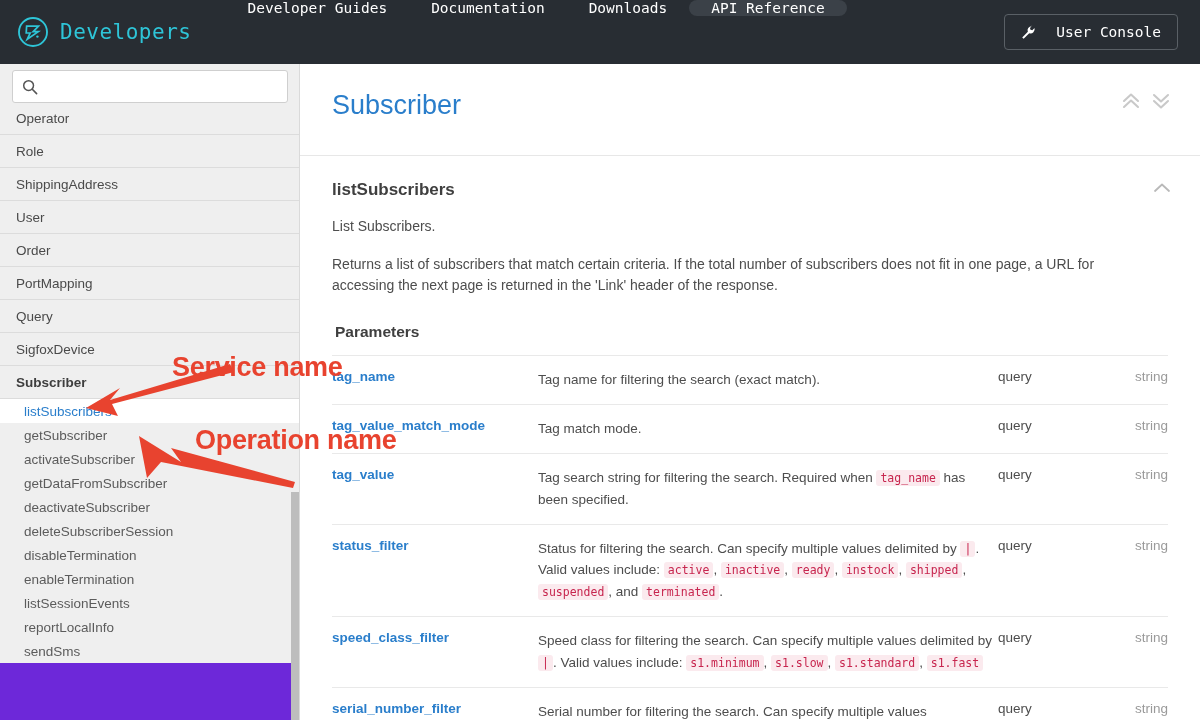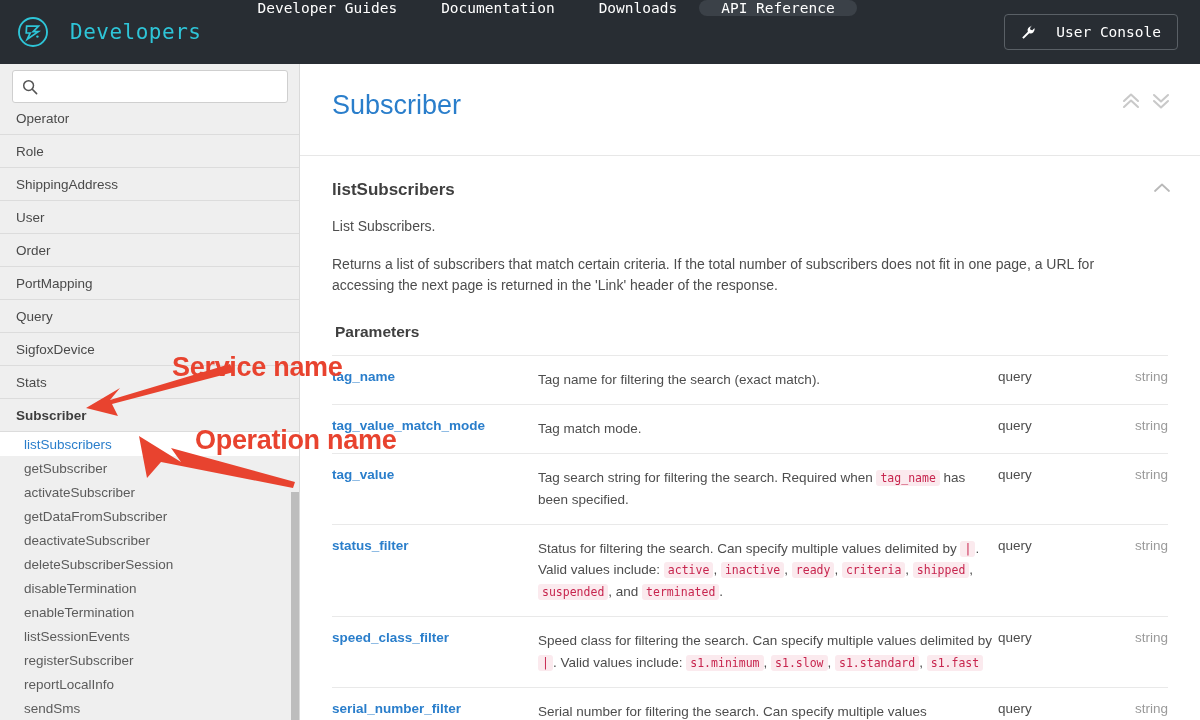--- a/index.html
+++ b/index.html
@@ -14,21 +14,21 @@
   
   #topnav {
     position: absolute; top: 0; left: 0;
     width: 1200px; height: 64px;
     background: #282d33;
     display: flex; align-items: stretch;
   }
   .brand {
     display: flex; align-items: center;
     padding-left: 16px; padding-right: 10px;
-    gap: 20px;
+    gap: 10px;
   }
   .brand-logo { width: 34px; height: 34px; display:block; }
   .brand-text {
     color: #2ec5d8;
     font-family: "DejaVu Sans Mono", monospace;
     font-size: 21px;
     letter-spacing: 0.5px;
   }
   .navlinks { display: flex; align-items: flex-start; margin-left: 24px; }
   .navlink {
@@ -226,33 +226,31 @@
 
   <div id="nav-scroll">
     <div class="svc-item">Operator</div>
     <div class="svc-item">Role</div>
     <div class="svc-item">ShippingAddress</div>
     <div class="svc-item">User</div>
     <div class="svc-item">Order</div>
     <div class="svc-item">PortMapping</div>
     <div class="svc-item">Query</div>
     <div class="svc-item">SigfoxDevice</div>
-    <div class="svc-item">Stats</div>
     <div class="svc-item bold">Subscriber</div>
 
     <div class="op-item active">listSubscribers</div>
     <div class="op-item">getSubscriber</div>
     <div class="op-item">activateSubscriber</div>
     <div class="op-item">getDataFromSubscriber</div>
     <div class="op-item">deactivateSubscriber</div>
     <div class="op-item">deleteSubscriberSession</div>
     <div class="op-item">disableTermination</div>
     <div class="op-item">enableTermination</div>
     <div class="op-item">listSessionEvents</div>
-    <div class="op-item">registerSubscriber</div>
     <div class="op-item">reportLocalInfo</div>
     <div class="op-item">sendSms</div>
   </div>
 
   <div id="search-wrap">
     <div id="search-box">
       <svg class="search-ico" viewBox="0 0 16 16">
         <circle cx="6.6" cy="6.6" r="4.9" fill="none" stroke="#555" stroke-width="1.5"></circle>
         <line x1="10.3" y1="10.3" x2="14.6" y2="14.6" stroke="#555" stroke-width="1.6" stroke-linecap="round"></line>
       </svg>
@@ -305,21 +303,21 @@
             <td class="ptype">string</td>
           </tr>
           <tr>
             <td class="pname">tag_value</td>
             <td class="pdesc">Tag search string for filtering the search. Required when <code class="c">tag_name</code> has been specified.</td>
             <td class="pin">query</td>
             <td class="ptype">string</td>
           </tr>
           <tr>
             <td class="pname">status_filter</td>
-            <td class="pdesc">Status for filtering the search. Can specify multiple values delimited by <code class="c">|</code>. Valid values include: <code class="c">active</code>, <code class="c">inactive</code>, <code class="c">ready</code>, <code class="c">criteria</code>, <code class="c">shipped</code>, <code class="c">suspended</code>, and <code class="c">terminated</code>.</td>
+            <td class="pdesc">Status for filtering the search. Can specify multiple values delimited by <code class="c">|</code>. Valid values include: <code class="c">active</code>, <code class="c">inactive</code>, <code class="c">ready</code>, <code class="c">instock</code>, <code class="c">shipped</code>, <code class="c">suspended</code>, and <code class="c">terminated</code>.</td>
             <td class="pin">query</td>
             <td class="ptype">string</td>
           </tr>
           <tr>
             <td class="pname">speed_class_filter</td>
             <td class="pdesc">Speed class for filtering the search. Can specify multiple values delimited by <code class="c">|</code>. Valid values include: <code class="c">s1.minimum</code>, <code class="c">s1.slow</code>, <code class="c">s1.standard</code>, <code class="c">s1.fast</code></td>
             <td class="pin">query</td>
             <td class="ptype">string</td>
           </tr>
           <tr>

